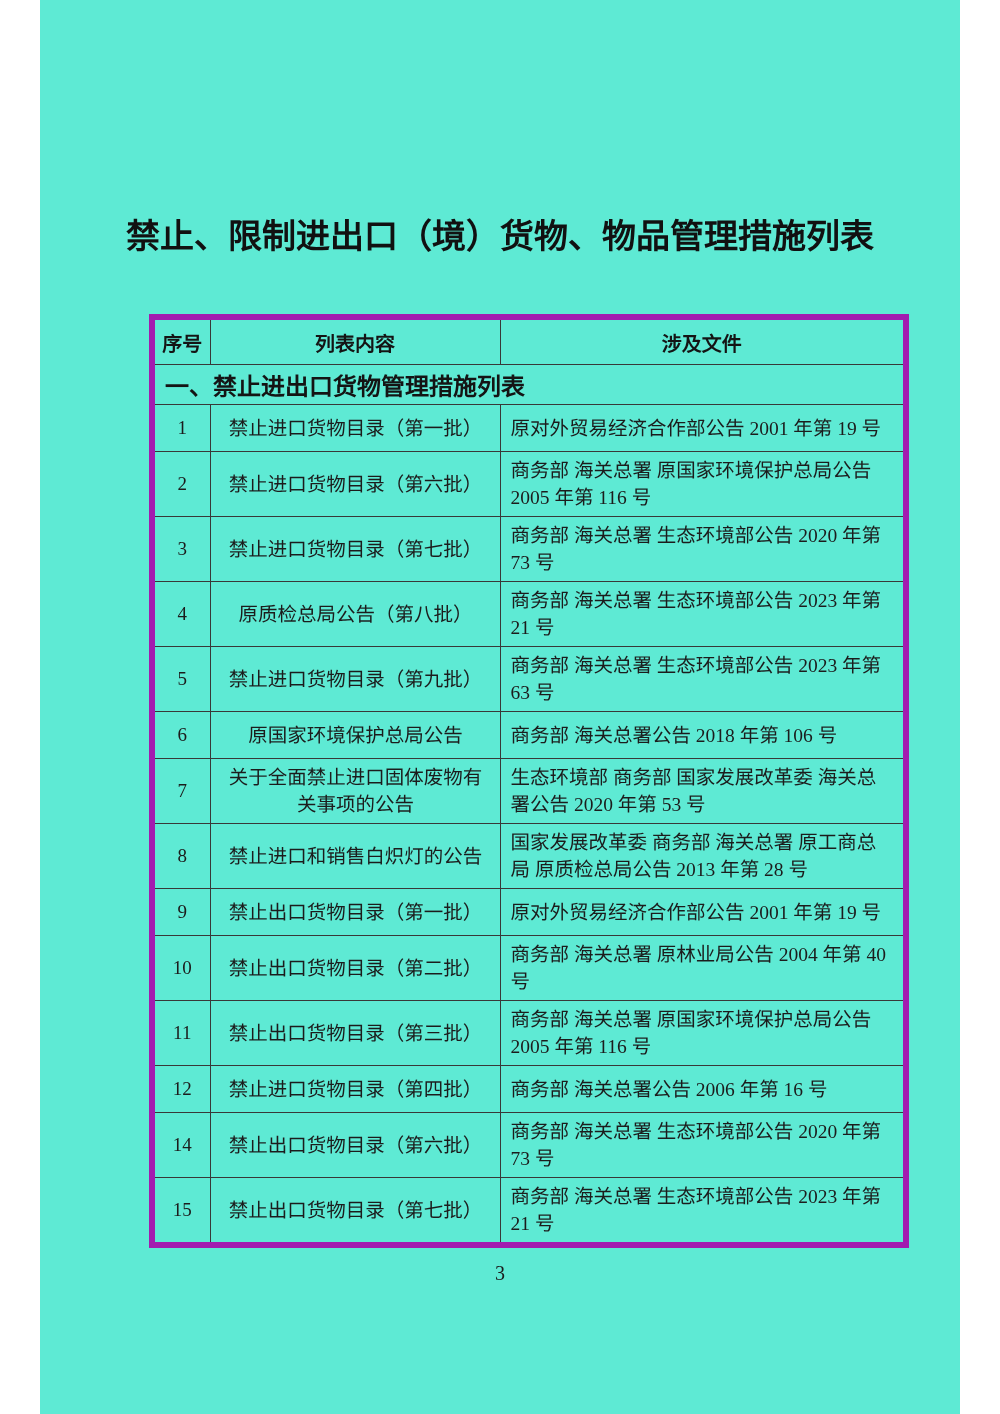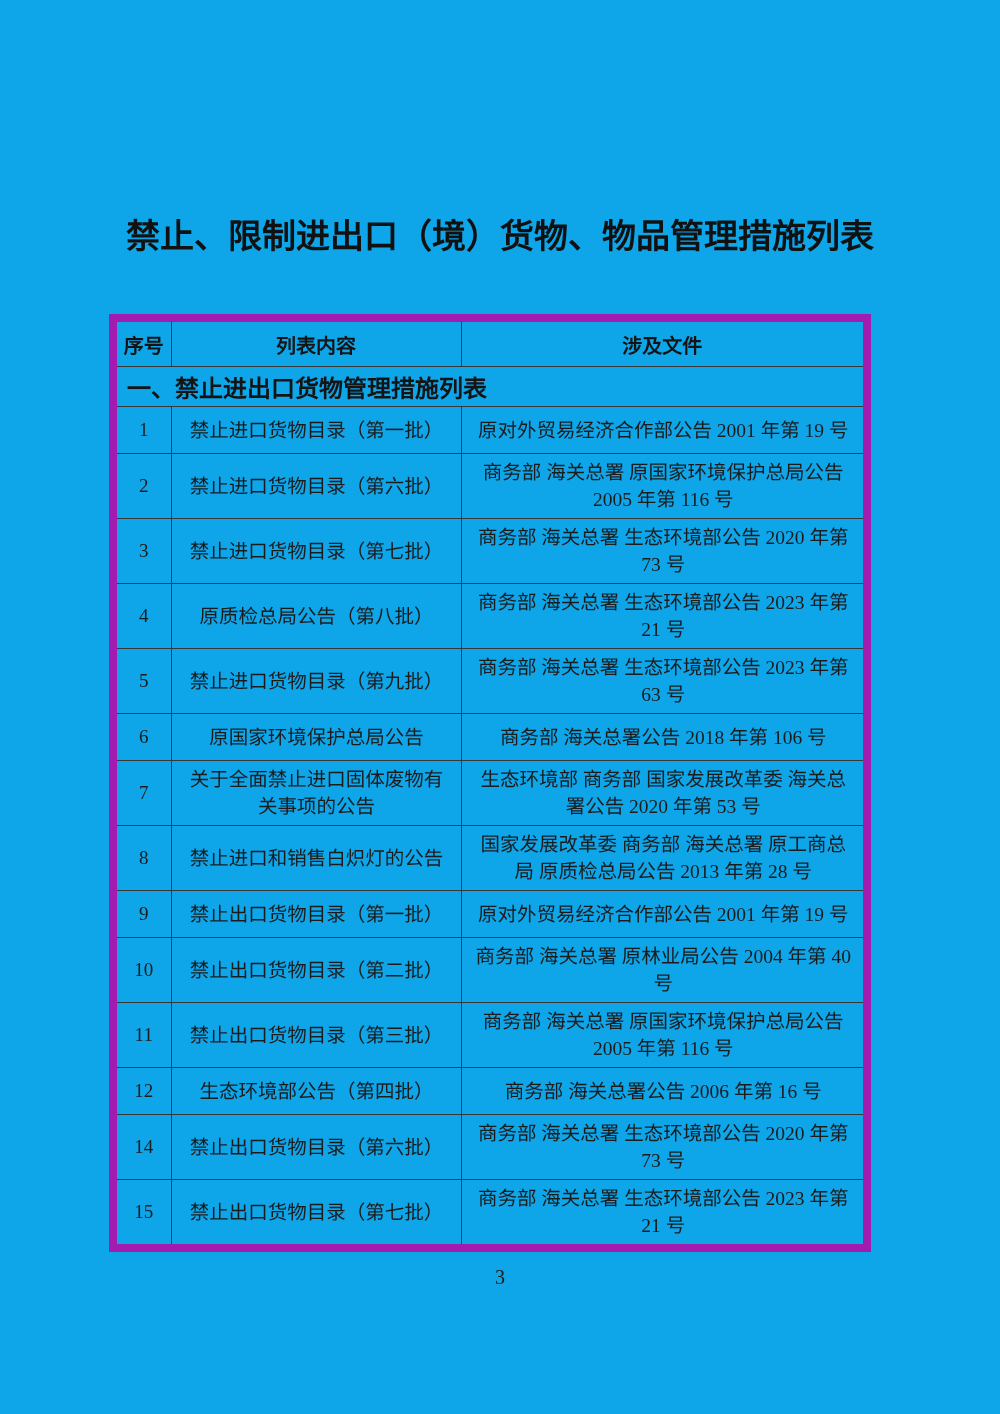--- a/index.html
+++ b/index.html
@@ -2,45 +2,45 @@
 <html lang="zh-CN"><head>
 <meta charset="utf-8">
 <style>
   html, body {
     margin: 0;
     padding: 0;
     background: #ffffff;
   }
   .page {
     position: relative;
-    width: 1000px;
+    width: 920px;
     height: 1414px;
     margin: 0 auto;
-    background: #0ea5e9;
+    background: #5eead4;
     color: #1c1c1c;
     font-family: "Liberation Serif", "DejaVu Serif", serif;
     overflow: hidden;
   }
   .doc-title {
     margin: 0;
     padding-top: 216px;
     text-align: center;
     font-family: "Liberation Serif", "DejaVu Serif", serif;
     font-weight: 700;
     font-size: 34px;
     line-height: 42px;
     color: #111111;
     white-space: nowrap;
   }
   table.doc-table {
     margin: 56px 0 0 109px;
     width: 754px;
     border-collapse: collapse;
     table-layout: fixed;
-    border: 8px solid #a21caf;
+    border: 6px solid #a21caf;
   }
   table.doc-table col.col-no   { width: 58px; }
   table.doc-table col.col-list { width: 290px; }
   table.doc-table col.col-doc  { width: 406px; }
   table.doc-table th,
   table.doc-table td {
     border: 1px solid #383838;
     vertical-align: middle;
   }
   table.doc-table th {
@@ -66,21 +66,21 @@
     font-size: 19px;
     padding: 5px 2px;
   }
   td.cell-content {
     text-align: center;
     font-size: 19.5px;
     line-height: 27px;
     padding: 5px 8px 5px 9px;
   }
   td.cell-doc {
-    text-align: center;
+    text-align: left;
     font-size: 19.5px;
     line-height: 27px;
     padding: 5px 8px 5px 10px;
   }
   td.cell-no, td.cell-content, td.cell-doc { min-height: 36px; }
   table.doc-table tbody tr.data-row td { height: 36px; }
   .page-number {
     margin-top: 14px;
     text-align: center;
     font-size: 20px;
@@ -163,21 +163,21 @@
         <td class="cell-content">禁止出口货物目录（第二批）</td>
         <td class="cell-doc">商务部 海关总署 原林业局公告 2004 年第 40 号</td>
       </tr>
       <tr class="data-row">
         <td class="cell-no">11</td>
         <td class="cell-content">禁止出口货物目录（第三批）</td>
         <td class="cell-doc">商务部 海关总署 原国家环境保护总局公告 2005 年第 116 号</td>
       </tr>
       <tr class="data-row">
         <td class="cell-no">12</td>
-        <td class="cell-content">生态环境部公告（第四批）</td>
+        <td class="cell-content">禁止进口货物目录（第四批）</td>
         <td class="cell-doc">商务部 海关总署公告 2006 年第 16 号</td>
       </tr>
       <tr class="data-row">
         <td class="cell-no">14</td>
         <td class="cell-content">禁止出口货物目录（第六批）</td>
         <td class="cell-doc">商务部 海关总署 生态环境部公告 2020 年第 73 号</td>
       </tr>
       <tr class="data-row">
         <td class="cell-no">15</td>
         <td class="cell-content">禁止出口货物目录（第七批）</td>

